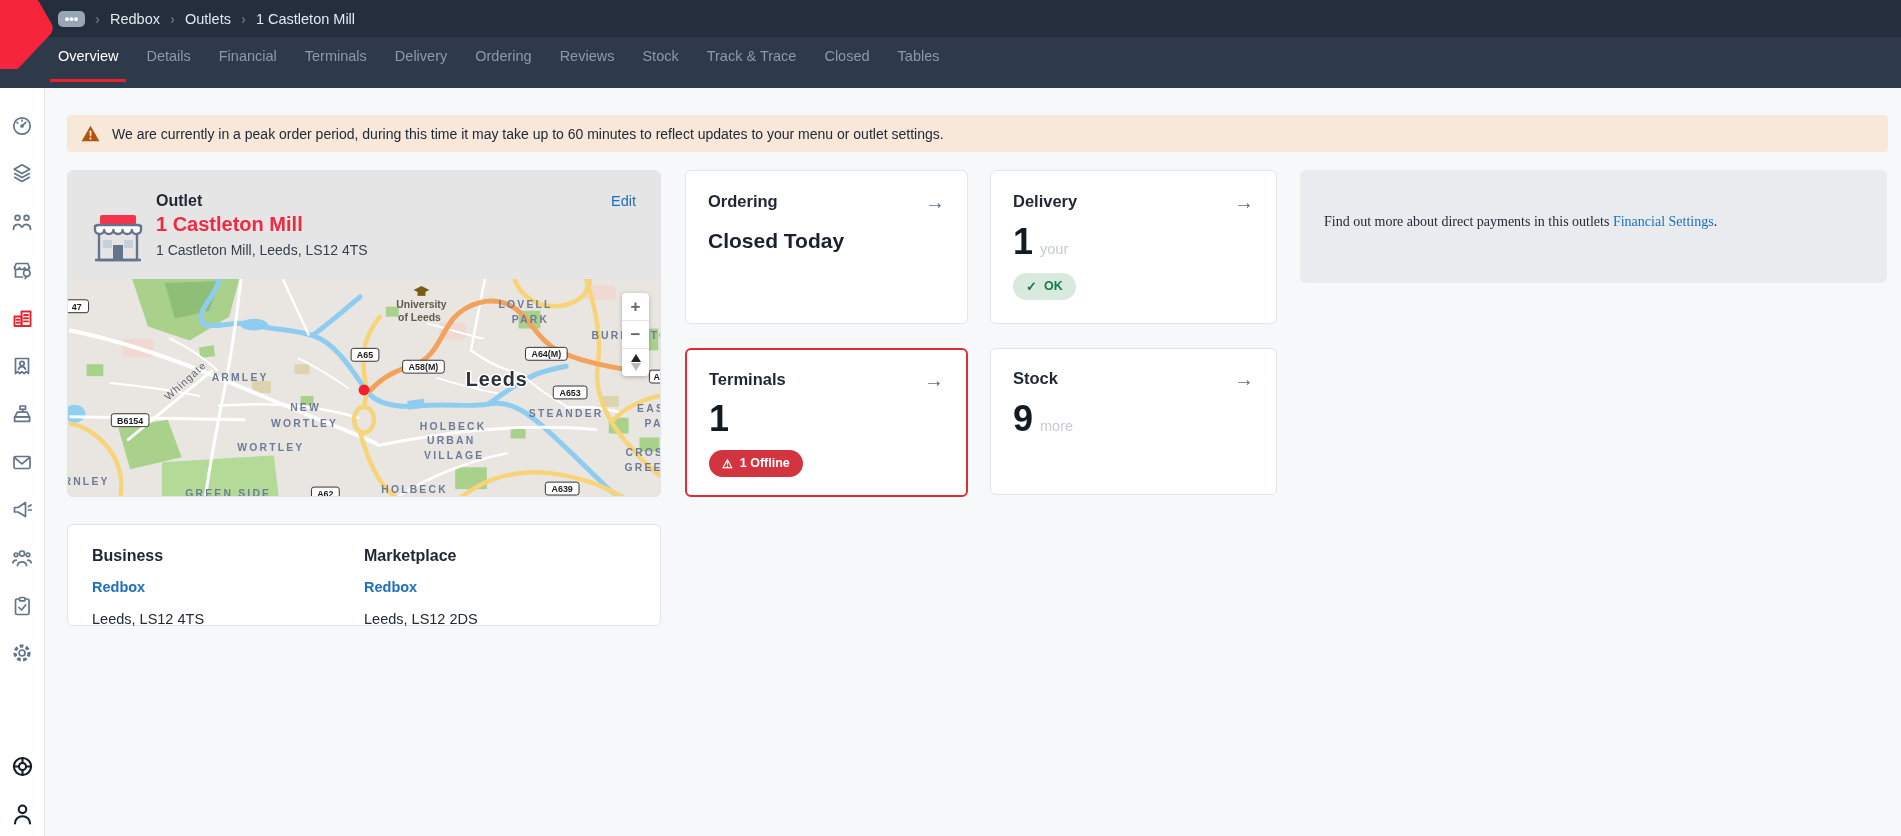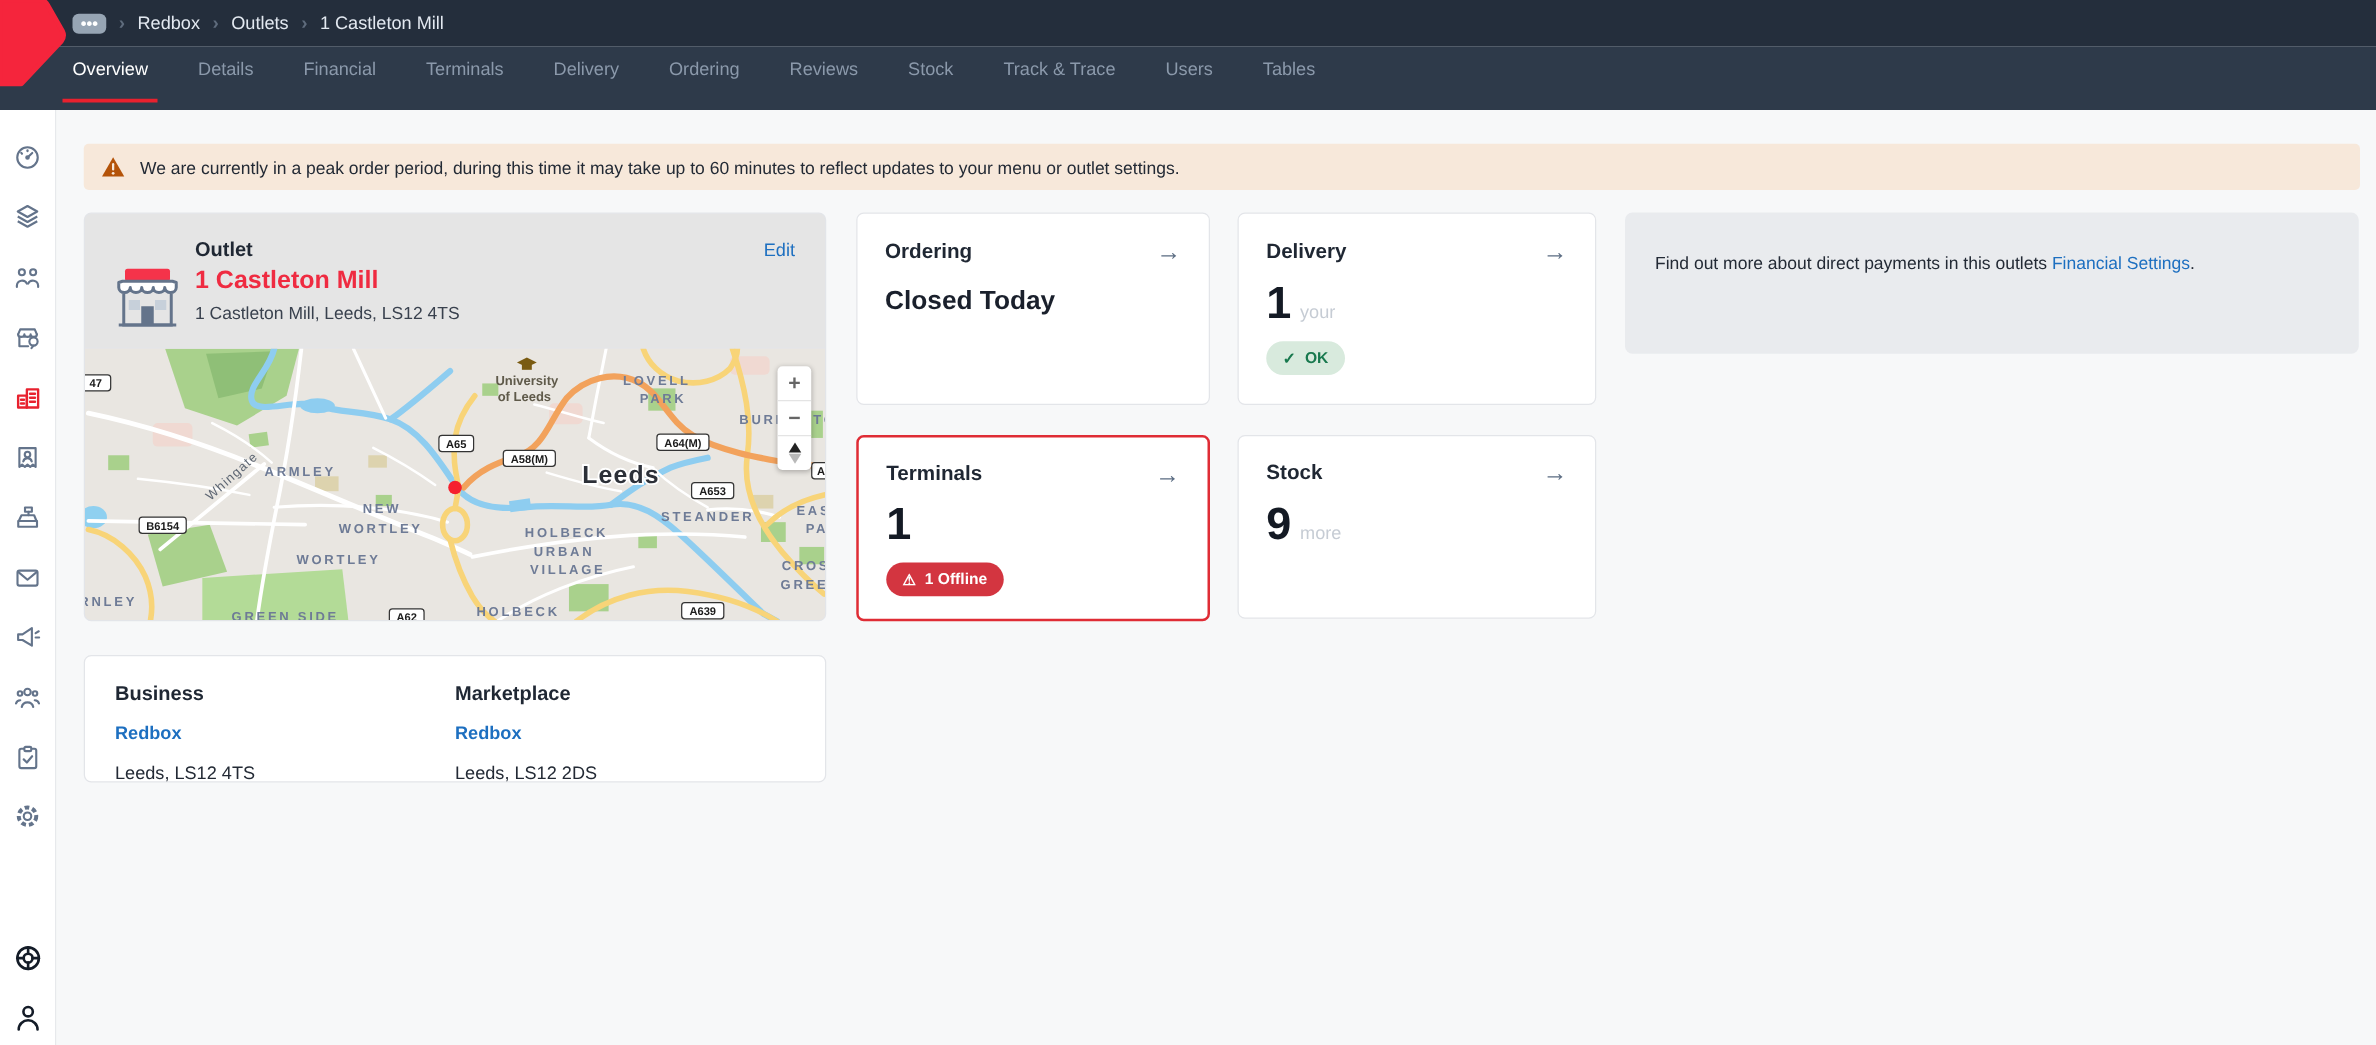--- a/index.html
+++ b/index.html
@@ -6,21 +6,21 @@
   body{width:1901px;height:836px;overflow:hidden;font-family:"Liberation Sans",sans-serif;background:#f7f8f9;position:relative;}
   .abs{position:absolute;}
   
   .topbar{position:absolute;left:0;top:0;width:1901px;height:37px;background:#242e3c;z-index:5;}
   .tabbar{position:absolute;left:0;top:37px;width:1901px;height:51px;background:#2e3a4a;z-index:5;}
   .logo{position:absolute;left:0;top:0;z-index:9;}
   .crumbs{position:absolute;left:58px;top:0;height:37px;display:flex;align-items:center;gap:10px;z-index:6;}
   .crumb-menu{width:27px;height:16px;background:#97a5b4;border-radius:5px;color:#fff;display:flex;align-items:center;justify-content:center;font-size:13px;font-weight:700;line-height:1;cursor:pointer;}
   .crumb-sep{color:#5f6c7d;font-size:15px;font-weight:700;}
   .crumb-item{color:#e3e9f1;font-size:14.5px;}
-  .tabs{position:absolute;left:58px;top:37px;height:38px;display:flex;align-items:center;gap:40px;z-index:6;}
+  .tabs{position:absolute;left:58px;top:37px;height:38px;display:flex;align-items:center;gap:28px;z-index:6;}
   .tab{color:#8b99ab;font-size:14.5px;height:51px;display:flex;align-items:center;position:relative;cursor:pointer;}
   .tab.active{color:#ffffff;}
   .tab.active::after{content:"";position:absolute;left:-8px;right:-8px;bottom:0;height:3px;background:#e8212e;}
   
   .sidebar{position:absolute;left:0;top:88px;width:44px;height:748px;background:#ffffff;border-right:1px solid #e7e9ec;}
   .snav{position:absolute;left:0;width:44px;height:40px;display:flex;align-items:center;justify-content:center;cursor:pointer;}
   .snav svg{display:block;}
   
   .banner{position:absolute;left:67px;top:115px;width:1821px;height:37px;background:#f7e8da;border-radius:4px;display:flex;align-items:center;gap:12px;padding:0 0 0 14px;box-sizing:border-box;}
   .banner-text{font-size:14px;color:#232a35;}
@@ -49,21 +49,21 @@
   .tri-up{width:0;height:0;border-left:5px solid transparent;border-right:5px solid transparent;border-bottom:8px solid #222;}
   .tri-dn{width:0;height:0;border-left:5px solid transparent;border-right:5px solid transparent;border-top:8px solid #b9b9b9;}
   
   .biz-col{width:278px;}
   .biz-title{font-size:16px;font-weight:700;color:#1f2733;}
   .biz-link{display:block;font-size:14.5px;font-weight:700;margin-top:14px;}
   .biz-addr{font-size:14.5px;color:#232a35;margin-top:16px;}
   
   .pay-card{position:absolute;left:1300px;top:170px;width:587px;height:113px;background:#e9ebee;border-radius:6px;box-sizing:border-box;padding:24px 24px;}
   .pay-title{font-size:17px;font-weight:700;color:#1f2733;}
-  .pay-body{font-size:14px;color:#232a35;margin-top:8px;}
+  .pay-body{font-size:14px;color:#232a35;margin-top:20px;font-family:Liberation Serif, serif;}
   
   .mlabel{fill:#6e7b96;font-family:"Liberation Sans",sans-serif;font-size:10.5px;font-weight:600;letter-spacing:2.2px;text-anchor:middle;}
   .mstreet{fill:#5d6673;font-size:10.5px;letter-spacing:1px;font-weight:400;}
   .mpoi{fill:#5f5a4a;font-size:10.5px;letter-spacing:0;font-weight:600;text-anchor:middle;}
   .mcity{fill:#2c3038;font-size:20px;font-weight:700;letter-spacing:1px;text-anchor:middle;paint-order:stroke;stroke:#ffffff;stroke-width:3px;}
   .shield-txt{fill:#1c1c1c;font-size:9px;font-weight:700;text-anchor:middle;font-family:"Liberation Sans",sans-serif;}
 </style>
 </head>
 <body>
 
@@ -89,21 +89,21 @@
 <div class="tabs">
   <div class="tab active">Overview</div>
   <div class="tab">Details</div>
   <div class="tab">Financial</div>
   <div class="tab">Terminals</div>
   <div class="tab">Delivery</div>
   <div class="tab">Ordering</div>
   <div class="tab">Reviews</div>
   <div class="tab">Stock</div>
   <div class="tab">Track &amp; Trace</div>
-  <div class="tab">Users</div>
+  <div class="tab">Closed</div>
   <div class="tab">Tables</div>
 </div>
 
 <div class="sidebar">
   <div class="snav" style="top:18px">
     <svg width="22" height="22" viewBox="0 0 22 22" fill="none" stroke="#64748b" stroke-width="1.7" stroke-linecap="round">
       <circle cx="11" cy="11" r="8.2"></circle>
         <line x1="11" y1="11" x2="14.8" y2="7.4"></line>
         <circle cx="11" cy="11" r="1" fill="#64748b"></circle>
         <line x1="6.6" y1="8" x2="6" y2="7.3"></line>

